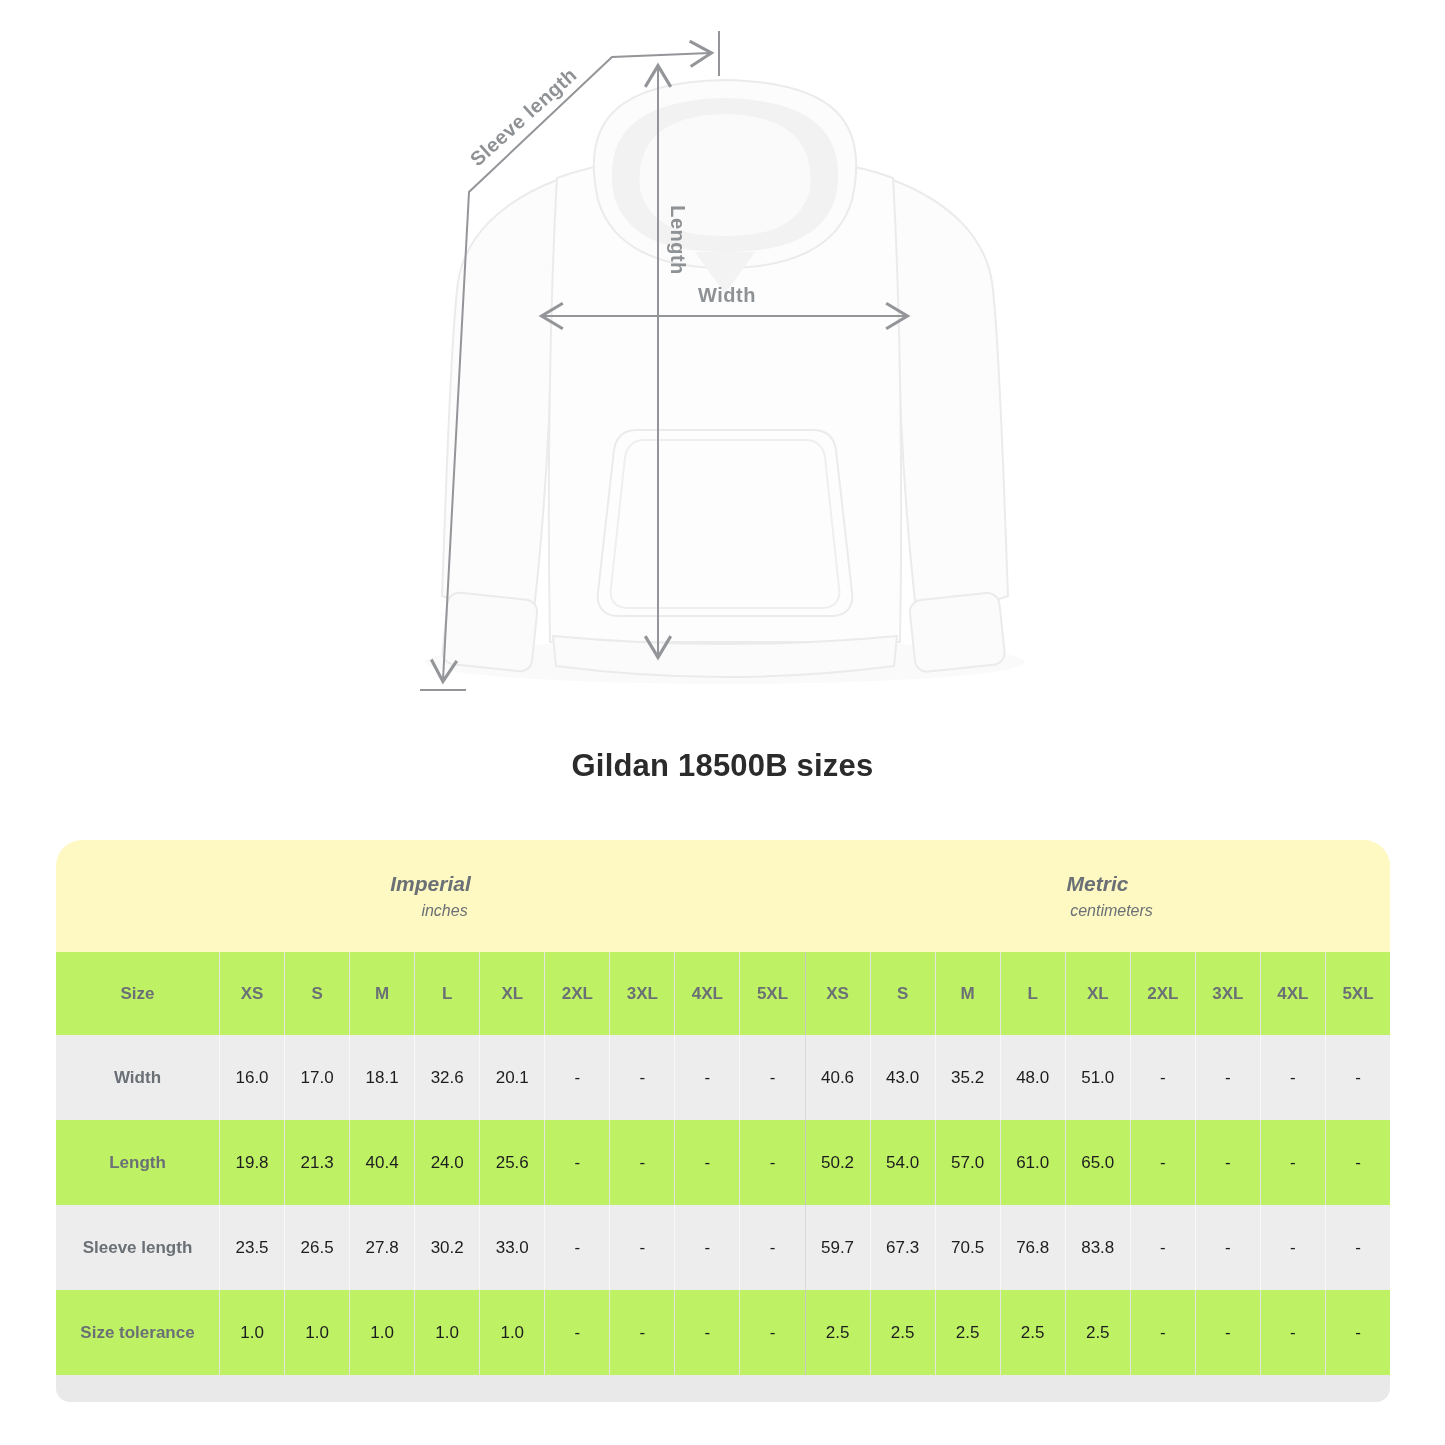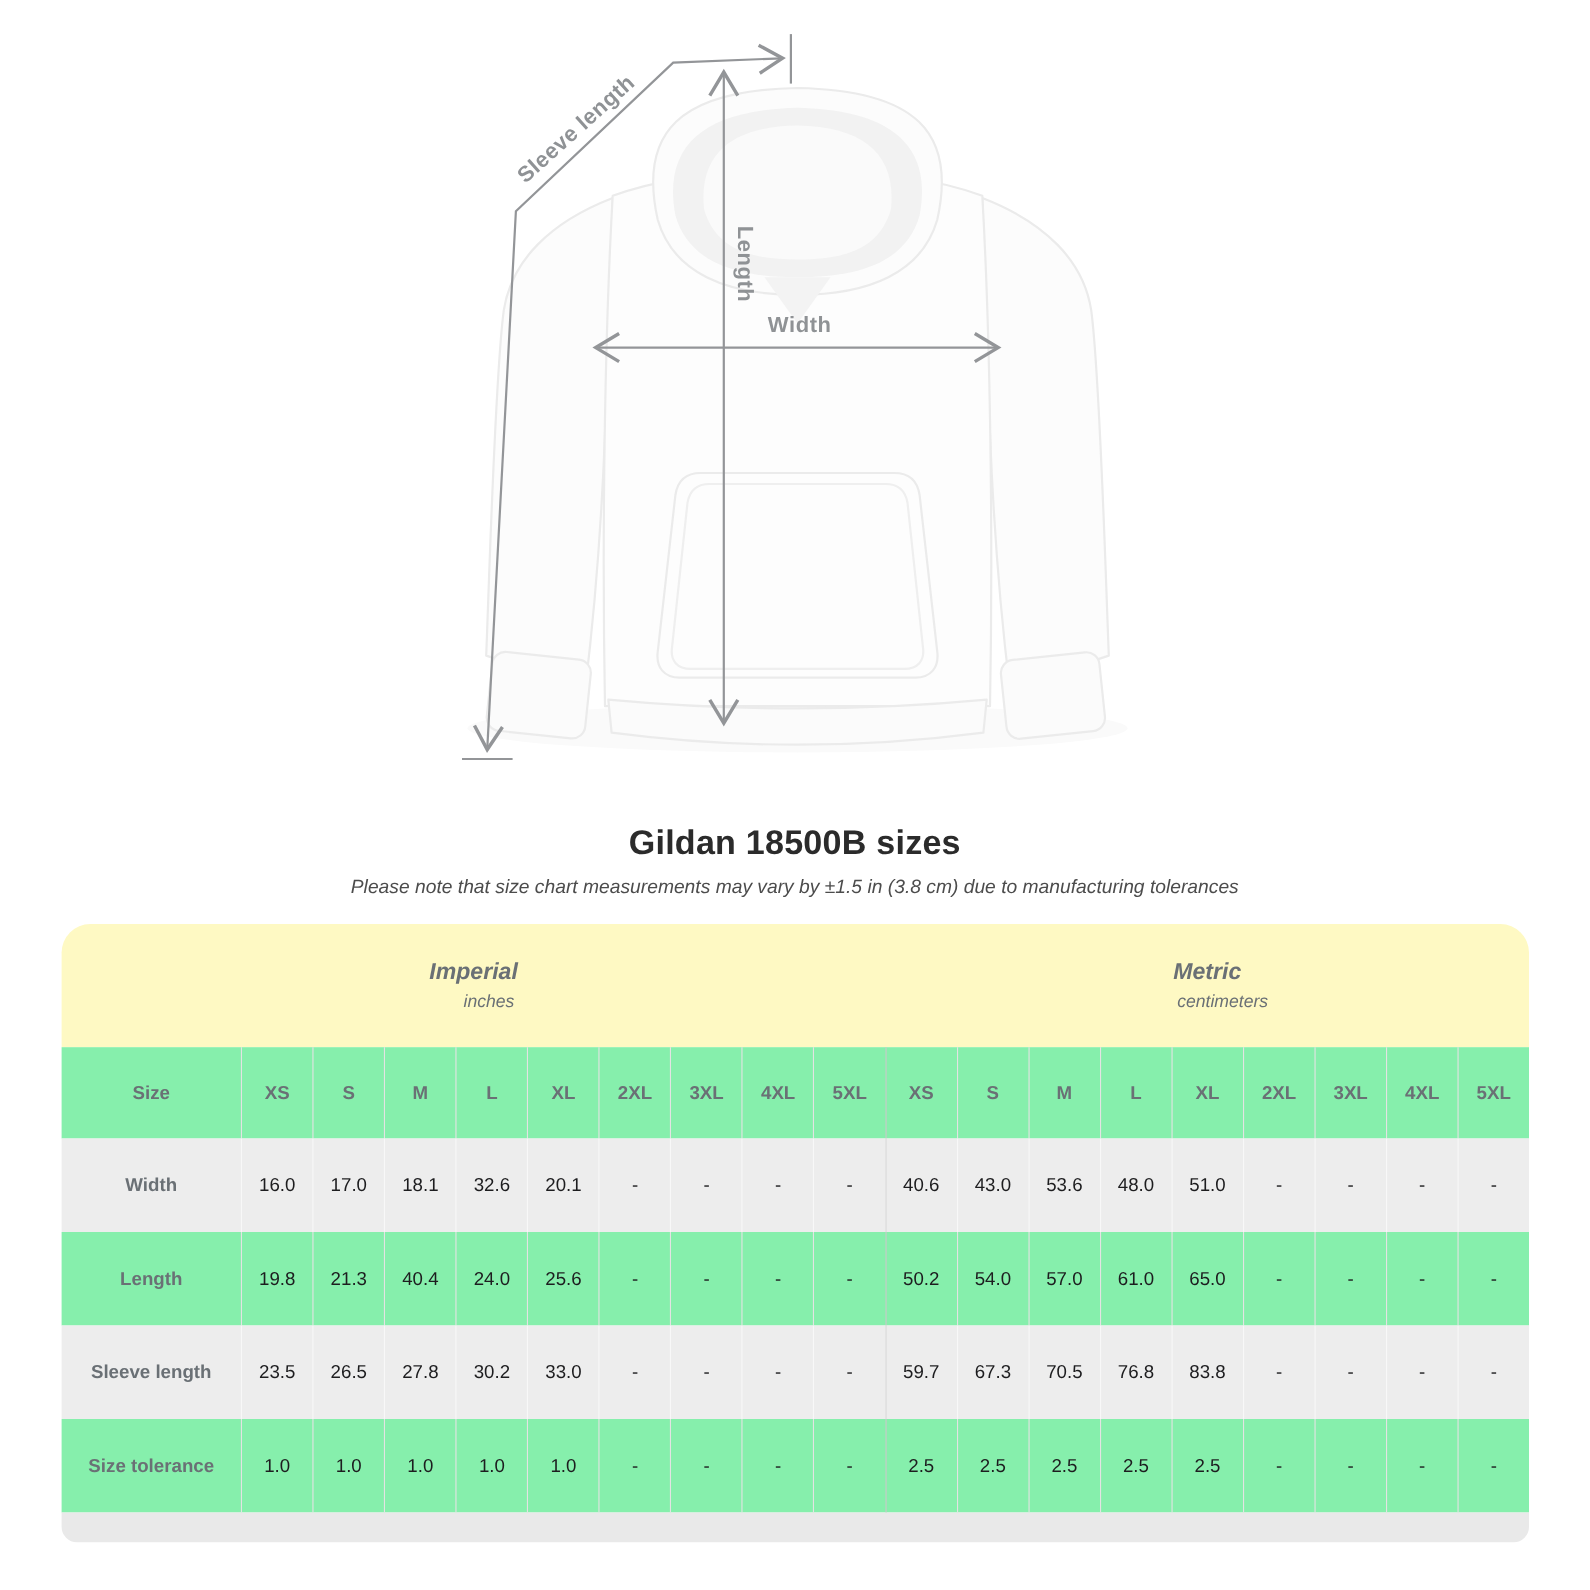--- a/index.html
+++ b/index.html
@@ -21,21 +21,21 @@
   }
   
   .tbl{position:absolute;left:56px;top:840px;width:1334px;}
   .band{
     display:grid;grid-template-columns:749px 585px;height:112px;
     background:#fef9c3;border-radius:26px 26px 0 0;
   }
   .band .grp{display:flex;flex-direction:column;align-items:center;justify-content:center;gap:6px;}
   .grp-name{font-size:21px;font-weight:bold;font-style:italic;color:#6a7075;}
   .grp-unit{font-size:16px;font-style:italic;color:#6a7075;margin-left:28px;}
-  .row{display:grid;grid-template-columns:163px repeat(18,1fr);height:85px;background:#86efac;}
+  .row{display:grid;grid-template-columns:163px repeat(18,1fr);height:85px;background:#bef264;}
   .row.hdr{height:83px;}
   .row.alt{background:#ededed;}
   .c{display:flex;align-items:center;justify-content:center;min-width:0;}
   .row .c + .c{border-left:1px solid #e3e3e3;}
   .row.alt .c + .c{border-left-color:#f8f8f8;}
   .row .c.split{border-left-color:#c9c9c9;}
   .row.alt .c.split{border-left-color:#dadada;}
   .c.sz{font-size:17px;font-weight:bold;color:#6a7075;}
   .c.lbl{font-size:17px;font-weight:bold;color:#6a7075;}
   .c.v{font-size:17px;color:#1d1d1f;}
@@ -90,21 +90,20 @@
       <text class="m-label" transform="translate(671,240) rotate(90)" text-anchor="middle">Length</text>
     </g>
 
     <g>
       <line x1="543" y1="316" x2="906" y2="316" stroke="#939598" stroke-width="2" marker-start="url(#ah)" marker-end="url(#ah)"></line>
       <text class="m-label" x="727" y="302" text-anchor="middle">Width</text>
     </g>
   </svg>
 
   <div class="title">Gildan 18500B sizes</div>
-  <div class="subtitle">Please note that size chart measurements may vary by ±1.5 in (3.8 cm) due to manufacturing tolerances</div>
 
   <div class="tbl">
 
     <div class="band">
       <div class="grp">
         <div class="grp-name">Imperial</div>
         <div class="grp-unit">inches</div>
       </div>
       <div class="grp">
         <div class="grp-name">Metric</div>
@@ -140,21 +139,21 @@
       <div class="c v">17.0</div>
       <div class="c v">18.1</div>
       <div class="c v">32.6</div>
       <div class="c v">20.1</div>
       <div class="c v">-</div>
       <div class="c v">-</div>
       <div class="c v">-</div>
       <div class="c v">-</div>
       <div class="c v split">40.6</div>
       <div class="c v">43.0</div>
-      <div class="c v">53.6</div>
+      <div class="c v">35.2</div>
       <div class="c v">48.0</div>
       <div class="c v">51.0</div>
       <div class="c v">-</div>
       <div class="c v">-</div>
       <div class="c v">-</div>
       <div class="c v">-</div>
     </div>
 
     <div class="row">
       <div class="c lbl">Length</div>

